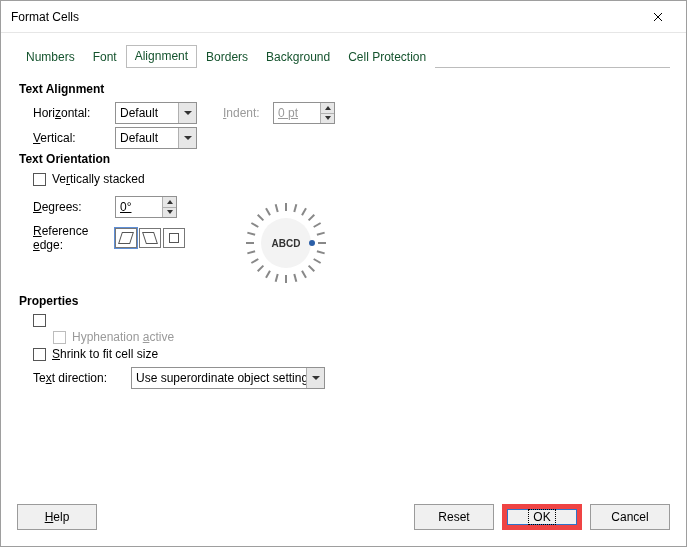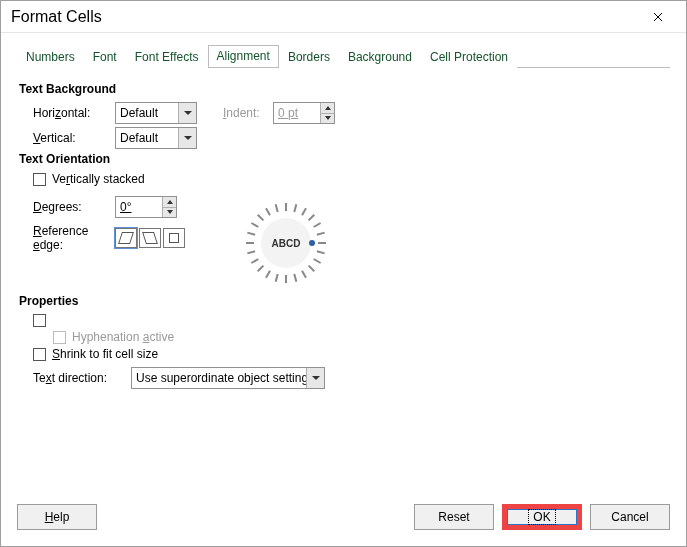--- a/index.html
+++ b/index.html
@@ -18,21 +18,21 @@
     display: flex;
     flex-direction: column;
   }
   .titlebar {
     height: 32px;
     display: flex;
     align-items: center;
     padding: 0 8px 0 10px;
     border-bottom: 1px solid #e6e6e6;
   }
-  .titlebar .title { flex: 1; font-size: 16px; }
+  .titlebar .title { flex: 1; font-size: 12px; }
   .titlebar .close {
     width: 40px; height: 28px;
     display: flex; align-items: center; justify-content: center;
     font-size: 14px;
     color: #333;
     cursor: default;
   }
   .content { flex: 1; padding: 12px 16px 6px 16px; position: relative; }
   .tabs {
     display: flex;
@@ -167,30 +167,29 @@
             <path d="M1 1 L9 9 M9 1 L1 9" stroke="#000" stroke-width="1"></path>
           </svg>
       </span>
     </div>
   </div>
 
   <div class="content">
     <div class="tabs">
       <div class="tab">Numbers</div>
       <div class="tab">Font</div>
-      <div class="tab">Font Effects</div>
       <div class="tab active">Alignment</div>
       <div class="tab">Borders</div>
       <div class="tab">Background</div>
       <div class="tab">Cell Protection</div>
     </div>
 
     <div class="body">
 
-      <div class="section-title">Text Background</div>
+      <div class="section-title">Text Alignment</div>
 
       <div class="row">
         <div class="label">Hori<span class="undl">z</span>ontal:</div>
         <div class="select">
           <span>Default</span>
           <div class="select-btn">
               <div class="caret"></div>
             </div>
         </div>
         <div style="width:26px"></div>

